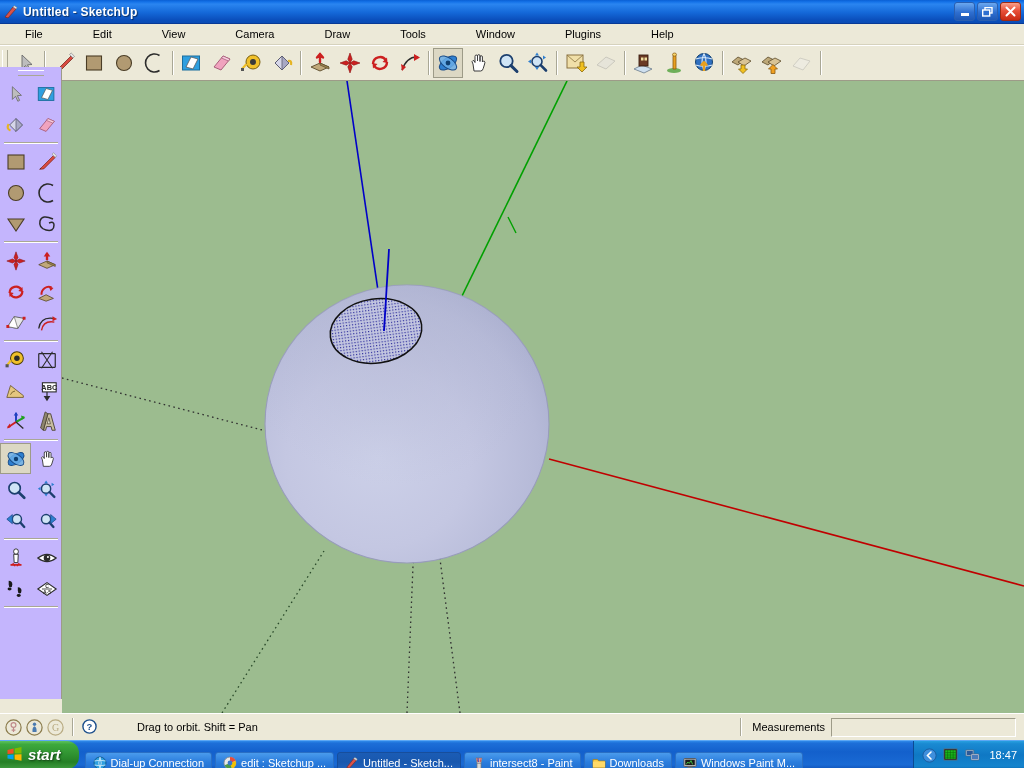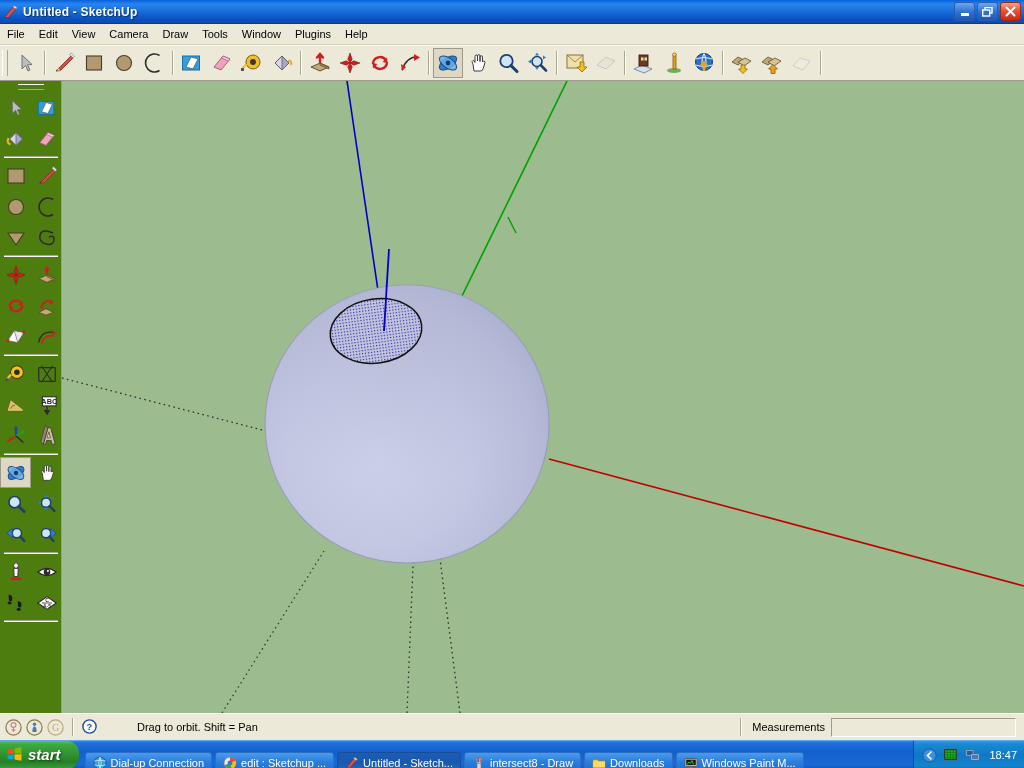--- a/index.html
+++ b/index.html
@@ -45,21 +45,21 @@
   .winbtn span { display:block; line-height: 1; }
 
   
   .menubar {
     position: absolute; left: 0; top: 24px; width: 1024px; height: 20px;
     background: #ece9d8;
     display: flex; align-items: center;
     border-bottom: 1px solid #d6d2bd;
   }
   .menuitem {
-    padding: 2px 7px; color: #000; font-size: 11px; line-height: 14px;
+    padding: 2px 25px; color: #000; font-size: 11px; line-height: 14px;
     white-space: nowrap; cursor: default;
   }
 
   
   .toolbar {
     position: absolute; left: 0; top: 45px; width: 1024px; height: 36px;
     background: #ece9d8;
     display: flex; align-items: center;
     border-top: 1px solid #ffffff;
     border-bottom: 1px solid #9d9b88;
@@ -75,22 +75,22 @@
   .tbtn {
     width: 30px; height: 30px; display: flex; align-items: center; justify-content: center;
     flex: 0 0 auto; box-sizing: border-box; border: 1px solid transparent;
   }
   .tbtn.active { border: 1px solid #9d9b88; background: #dcd8c4; }
   .tbtn.disabled { opacity: 0.35; }
   .tbtn svg { display: block; }
 
   
   .sidebar {
-    position: absolute; left: 0; top: 81px; width: 62px; height: 632px;
-    background: #4d7c0f;
+    position: absolute; left: 0; top: 67px; width: 62px; height: 632px;
+    background: #c4b5fd;
     border-right: 1px solid #9d9b88;
     box-sizing: border-box;
     padding-top: 2px;
   }
   .sb-grip { width: 26px; height: 4px; margin: 1px auto 2px auto;
              border-top: 1px solid #fff; border-bottom: 1px solid #a9a795; }
   .sb-group { display: flex; flex-wrap: wrap; width: 62px; }
   .sb-sep { width: 54px; height: 1px; background: #a9a795;
             border-bottom: 1px solid #fff; margin: 2px auto; }
   .sbtn {
@@ -781,21 +781,21 @@
 
       <div class="task">
         <span class="ticon">
           <svg width="14" height="14" viewBox="0 0 14 14">
             <path d="M5 12.5 L5 7 L9 7 L9 12.5 Z" fill="#d8d8d8" stroke="#777" stroke-width="0.7"></path>
             <path d="M4 2 L10 2 L9 7 L5 7 Z" fill="#e8e8e8" stroke="#777" stroke-width="0.7"></path>
             <path d="M5 2 L5.8 6 M7 2 L7 6 M9 2 L8.3 6" stroke="#c44" stroke-width="0.9"></path>
             <path d="M6 2 L6.5 6" stroke="#44a" stroke-width="0.9"></path>
           </svg>
         </span>
-        <span>intersect8 - Draw</span>
+        <span>intersect8 - Paint</span>
       </div>
 
       <div class="task">
         <span class="ticon">
           <svg width="14" height="14" viewBox="0 0 14 14">
             <path d="M1 3.5 L5.5 3.5 L6.7 5 L13 5 L13 11.5 L1 11.5 Z" fill="#f5c842" stroke="#a8811a" stroke-width="0.8"></path>
             <path d="M1 5.6 L13 5.6 L13 11.5 L1 11.5 Z" fill="#ffd968"></path>
           </svg>
         </span>
         <span>Downloads</span>

